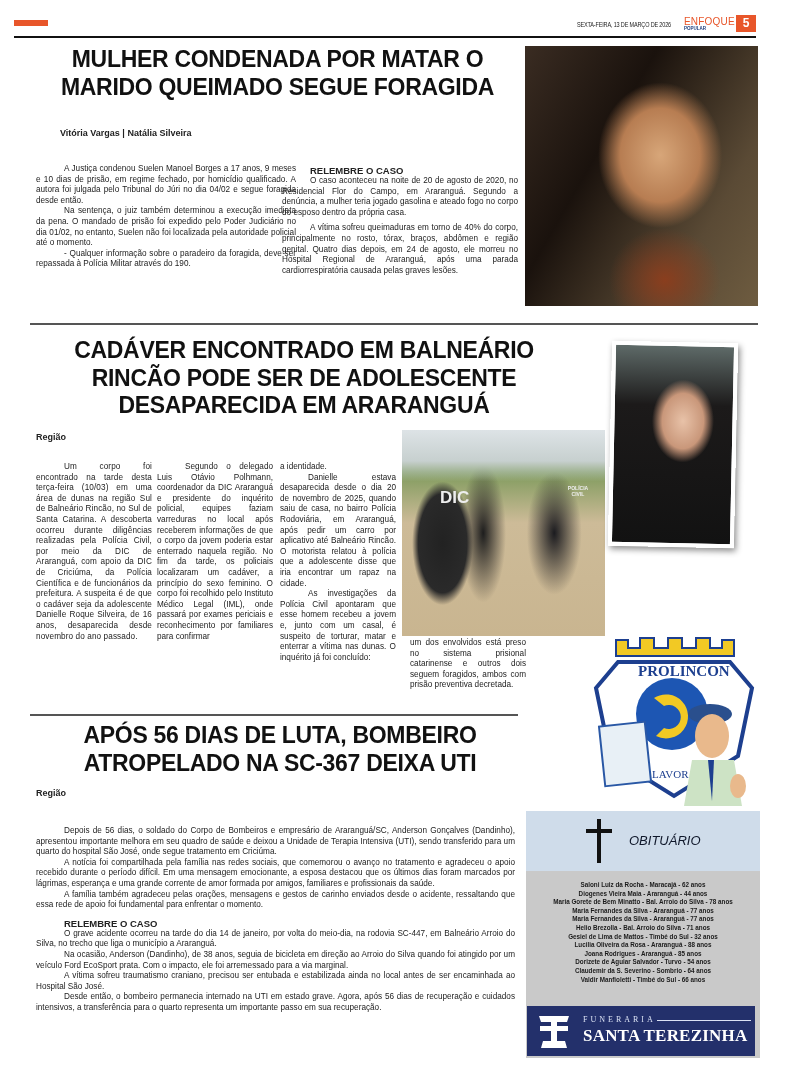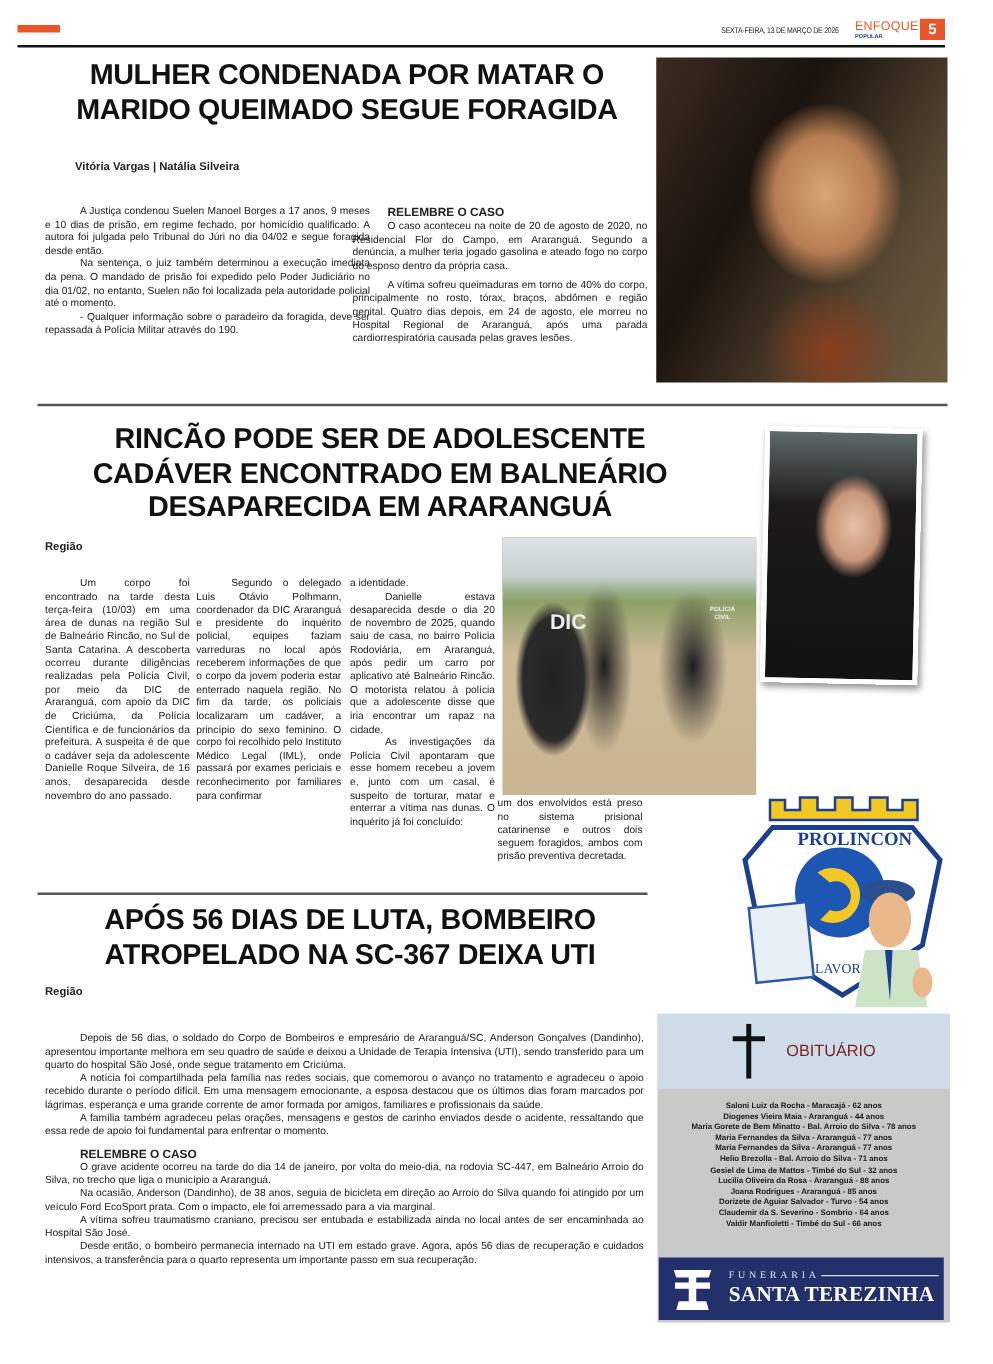--- a/index.html
+++ b/index.html
@@ -46,21 +46,21 @@
       linear-gradient(180deg, #7e9a5c 20%, #cdbb98 45%, #c9b590 100%); }
   .photo-label { position:absolute; color:#eee; font-weight:bold; }
 
   
   .ad { position: absolute; left: 588px; top: 636px; width: 172px; height: 170px; }
 
   
   .obit { position: absolute; left: 526px; top: 811px; width: 234px; height: 247px; background: #c9c9c9; }
   .obit-head { position: absolute; left: 0; top: 0; width: 234px; height: 60px; background: #cfdcea; }
   .obit-cross { position: absolute; left: 60px; top: 8px; width: 26px; height: 44px; }
-  .obit-title { position: absolute; left: 103px; top: 22px; font-size: 13px; color: #7f1d1d; }
+  .obit-title { position: absolute; left: 103px; top: 22px; font-size: 13px; color: #0f172a; font-style: italic; }
   .obit-list { position: absolute; left: 0; top: 70px; width: 234px; text-align: center; font-size: 6.3px; font-weight: bold; line-height: 8.6px; color: #1a1a1a; }
   .funeral { position: absolute; left: 527px; top: 1006px; width: 228px; height: 50px; background: #23306b; padding-left: 42px; }
   .funeral .t1 { position: absolute; left: 56px; top: 9px; font-size: 8px; color: #dbe2f4; letter-spacing: 3px; font-family: "Liberation Serif", serif; }
   .funeral .line { position: absolute; left: 130px; top: 14px; width: 94px; height: 1px; background: #dbe2f4; }
   .funeral .t2 { position: absolute; left: 56px; top: 20px; font-size: 17px; font-weight: bold; color: #fff; font-family: "Liberation Serif", serif; letter-spacing: 0.2px; }
   .funeral .cross { position: absolute; left: 10px; top: 7px; width: 34px; height: 37px; }
 </style>
 </head>
 <body>
 
@@ -87,42 +87,42 @@
 <div class="col" style="left:282px; top:165px; width:236px;">
   <h4>RELEMBRE O CASO</h4>
   <p>O caso aconteceu na noite de 20 de agosto de 2020, no Residencial Flor do Campo, em Araranguá. Segundo a denúncia, a mulher teria jogado gasolina e ateado fogo no corpo do esposo dentro da própria casa.</p>
   <p style="margin-top:5px">A vítima sofreu queimaduras em torno de 40% do corpo, principalmente no rosto, tórax, braços, abdômen e região genital. Quatro dias depois, em 24 de agosto, ele morreu no Hospital Regional de Araranguá, após uma parada cardiorrespiratória causada pelas graves lesões.</p>
 </div>
 <div class="photo photo1"></div>
 
 <div class="rule" style="left:30px; top:323px; width:728px;"></div>
 
 <div class="headline" style="left:30px; top:337px; width:548px;">
+  <div>CADÁVER ENCONTRADO EM BALNEÁRIO</div>
   <div>RINCÃO PODE SER DE ADOLESCENTE</div>
-  <div>CADÁVER ENCONTRADO EM BALNEÁRIO</div>
   <div>DESAPARECIDA EM ARARANGUÁ</div>
 </div>
 <div class="byline" style="left:36px; top:432px;">Região</div>
 
 <div class="col" style="left:36px; top:462px; width:116px; letter-spacing:0.1px;">
   <p style="text-indent:28px">Um corpo foi encontrado na tarde desta terça-feira (10/03) em uma área de dunas na região Sul de Balneário Rincão, no Sul de Santa Catarina. A descoberta ocorreu durante diligências realizadas pela Polícia Civil, por meio da DIC de Araranguá, com apoio da DIC de Criciúma, da Polícia Científica e de funcionários da prefeitura. A suspeita é de que o cadáver seja da adolescente Danielle Roque Silveira, de 16 anos, desaparecida desde novembro do ano passado.</p>
 </div>
 <div class="col" style="left:157px; top:462px; width:116px;">
   <p>Segundo o delegado Luis Otávio Polhmann, coordenador da DIC Araranguá e presidente do inquérito policial, equipes faziam varreduras no local após receberem informações de que o corpo da jovem poderia estar enterrado naquela região. No fim da tarde, os policiais localizaram um cadáver, a princípio do sexo feminino. O corpo foi recolhido pelo Instituto Médico Legal (IML), onde passará por exames periciais e reconhecimento por familiares para confirmar</p>
 </div>
 <div class="col" style="left:280px; top:462px; width:116px;">
   <div>a identidade.</div>
   <p>Danielle estava desaparecida desde o dia 20 de novembro de 2025, quando saiu de casa, no bairro Polícia Rodoviária, em Araranguá, após pedir um carro por aplicativo até Balneário Rincão. O motorista relatou à polícia que a adolescente disse que iria encontrar um rapaz na cidade.</p>
   <p>As investigações da Polícia Civil apontaram que esse homem recebeu a jovem e, junto com um casal, é suspeito de torturar, matar e enterrar a vítima nas dunas. O inquérito já foi concluído:</p>
 </div>
 <div class="photo photo3">
   <span class="photo-label" style="left:38px; top:58px; font-size:17px;">DIC</span>
   <span class="photo-label" style="left:164px; top:55px; font-size:5px; width:24px; text-align:center;">POLÍCIA CIVIL</span>
 </div>
-<div class="col" style="left:398px; top:638px; width:116px;">um dos envolvidos está preso no sistema prisional catarinense e outros dois seguem foragidos, ambos com prisão preventiva decretada.</div>
+<div class="col" style="left:410px; top:638px; width:116px;">um dos envolvidos está preso no sistema prisional catarinense e outros dois seguem foragidos, ambos com prisão preventiva decretada.</div>
 <div class="photo photo2"></div>
 
 <div class="rule" style="left:30px; top:714px; width:488px;"></div>
 
 <div class="ad">
   <svg width="172" height="170" viewBox="0 0 172 170">
     <path d="M28 20 L28 4 L40 4 L40 12 L52 12 L52 2 L66 2 L66 12 L80 12 L80 2 L94 2 L94 12 L108 12 L108 2 L122 2 L122 12 L134 12 L134 4 L146 4 L146 20 Z" fill="#f2c924" stroke="#1d3f8f" stroke-width="2"></path>
     <path d="M8 52 L30 26 L142 26 L164 52 L150 120 L86 160 L22 120 Z" fill="#ffffff" stroke="#1d3f8f" stroke-width="4"></path>
     <circle cx="84" cy="78" r="36" fill="#1d56b3"></circle>
     <path d="M66 62 A22 22 0 1 1 68 100 L76 92 A12 12 0 1 0 76 70 Z" fill="#f2c924"></path>

